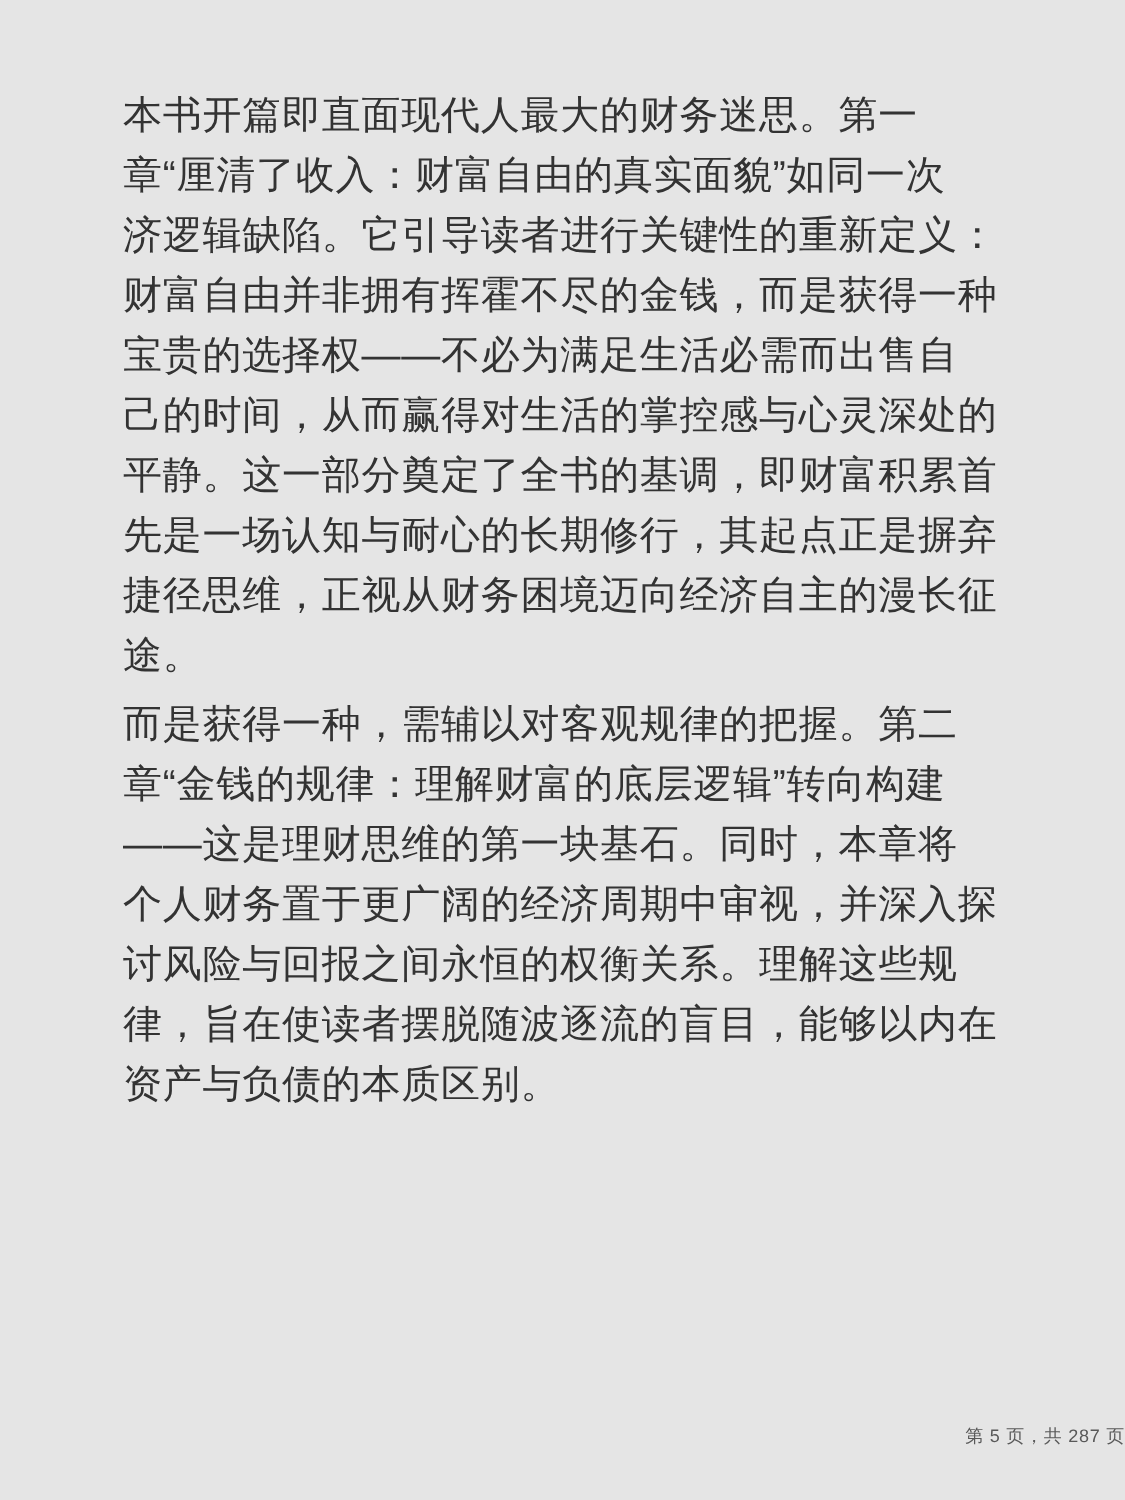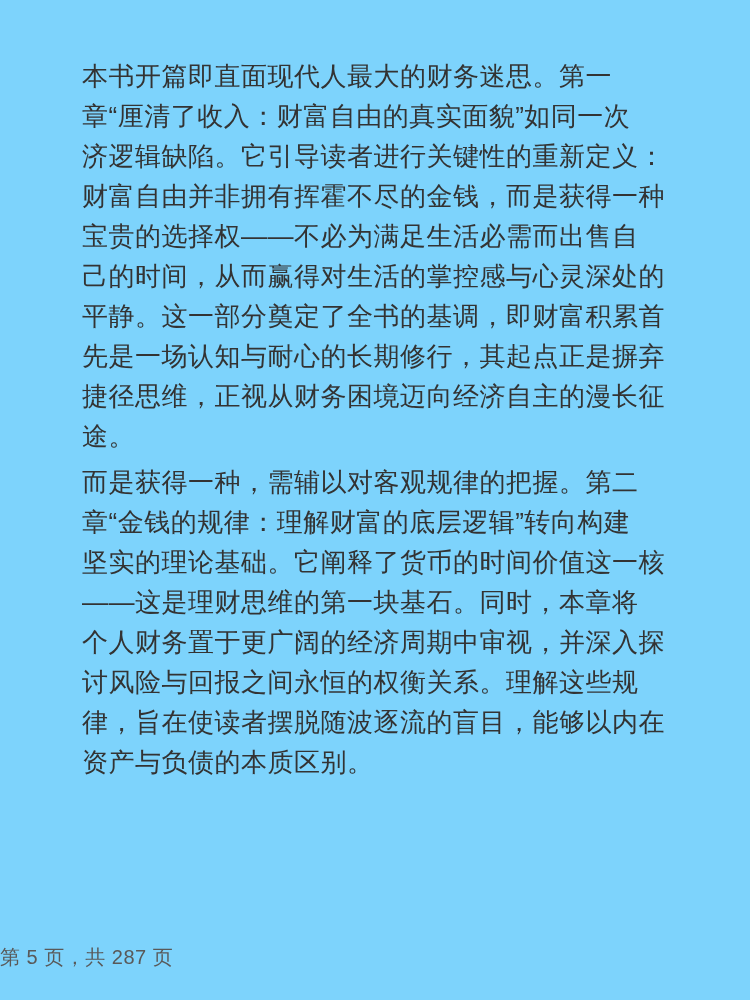--- a/index.html
+++ b/index.html
@@ -4,21 +4,21 @@
 <style>
   html, body {
     margin: 0;
     padding: 0;
     background: #ffffff;
   }
   .doc-page {
     position: relative;
     width: 750px;
     height: 1000px;
-    background: #7dd3fc;
+    background: #e5e5e5;
     overflow: hidden;
     font-family: "Liberation Sans", sans-serif;
   }
   .doc-body {
     position: absolute;
     left: 82px;
     top: 56px;
     width: 620px;
     color: #333333;
     font-size: 26px;
@@ -31,22 +31,22 @@
   }
   .line {
     height: 40px;
     white-space: pre;
   }
   .page-footer {
     position: absolute;
     top: 946px;
     left: 0;
     width: 750px;
-    text-align: left;
-    font-size: 20px;
+    text-align: right;
+    font-size: 12px;
     line-height: 22px;
     color: #595959;
     letter-spacing: 0.5px;
   }
 </style>
 </head>
 <body>
 
 <div class="doc-page">
 
@@ -61,21 +61,20 @@
       <div class="line">己的时间，从而赢得对生活的掌控感与心灵深处的</div>
       <div class="line">平静。这一部分奠定了全书的基调，即财富积累首</div>
       <div class="line">先是一场认知与耐心的长期修行，其起点正是摒弃</div>
       <div class="line">捷径思维，正视从财务困境迈向经济自主的漫长征</div>
       <div class="line">途。</div>
     </div>
 
     <div class="para">
       <div class="line">而是获得一种，需辅以对客观规律的把握。第二</div>
       <div class="line">章“金钱的规律：理解财富的底层逻辑”转向构建</div>
-      <div class="line">坚实的理论基础。它阐释了货币的时间价值这一核</div>
       <div class="line">——这是理财思维的第一块基石。同时，本章将</div>
       <div class="line">个人财务置于更广阔的经济周期中审视，并深入探</div>
       <div class="line">讨风险与回报之间永恒的权衡关系。理解这些规</div>
       <div class="line">律，旨在使读者摆脱随波逐流的盲目，能够以内在</div>
       <div class="line">资产与负债的本质区别。</div>
     </div>
 
 
   </div>
 

